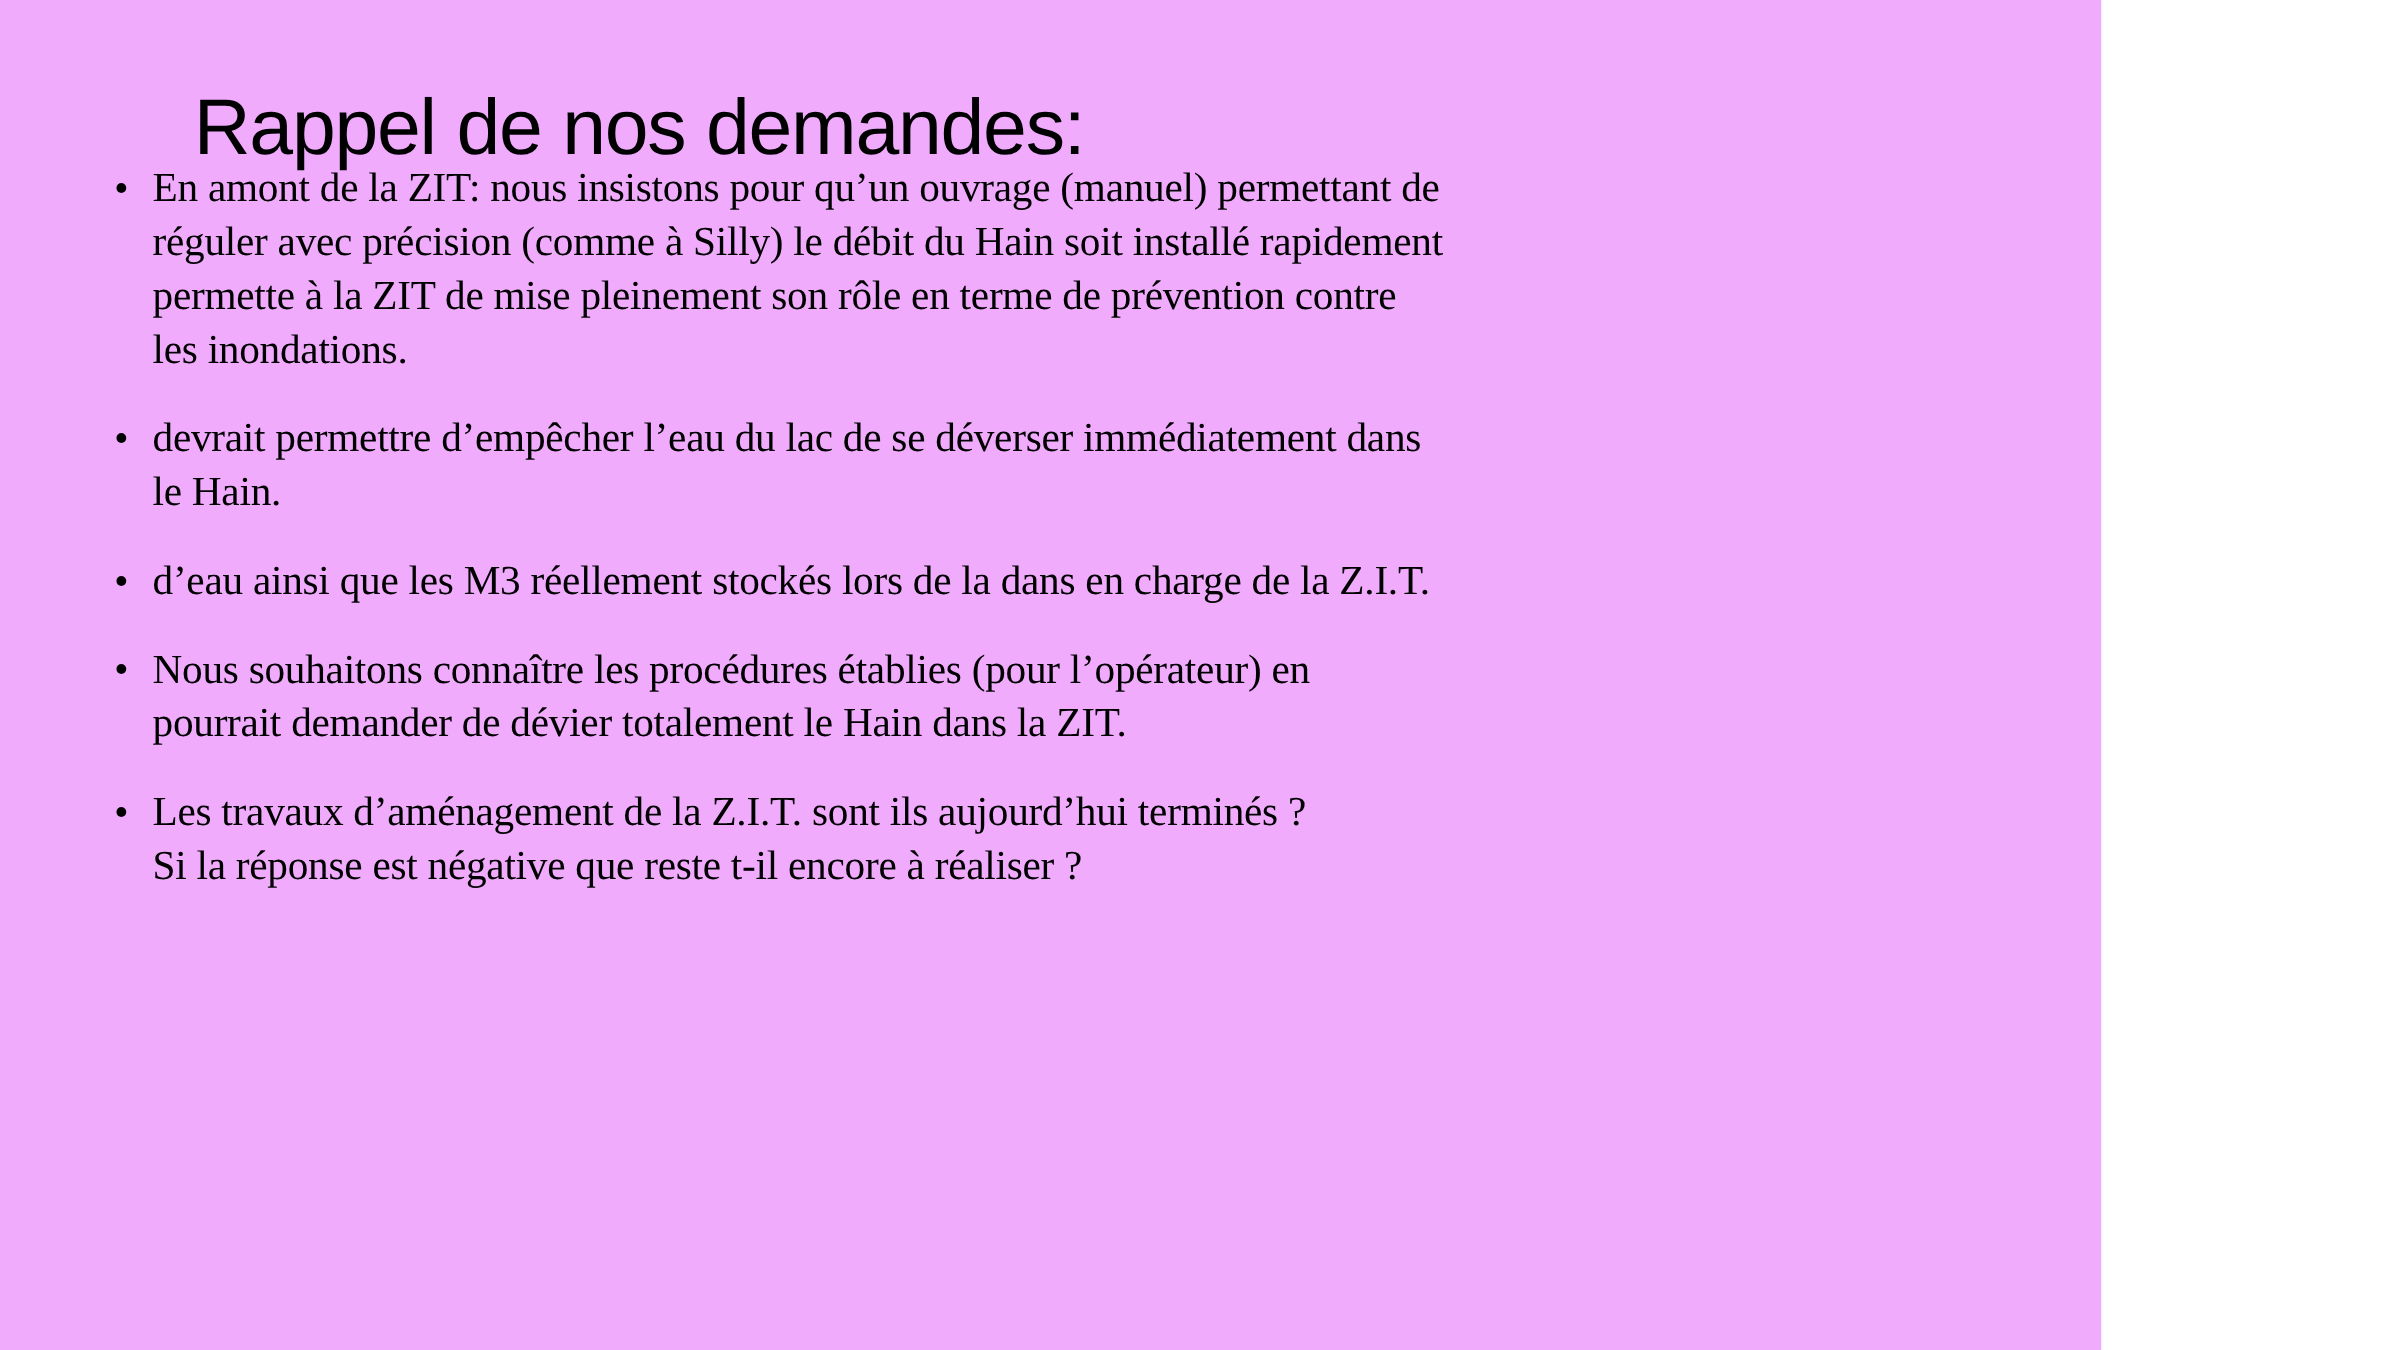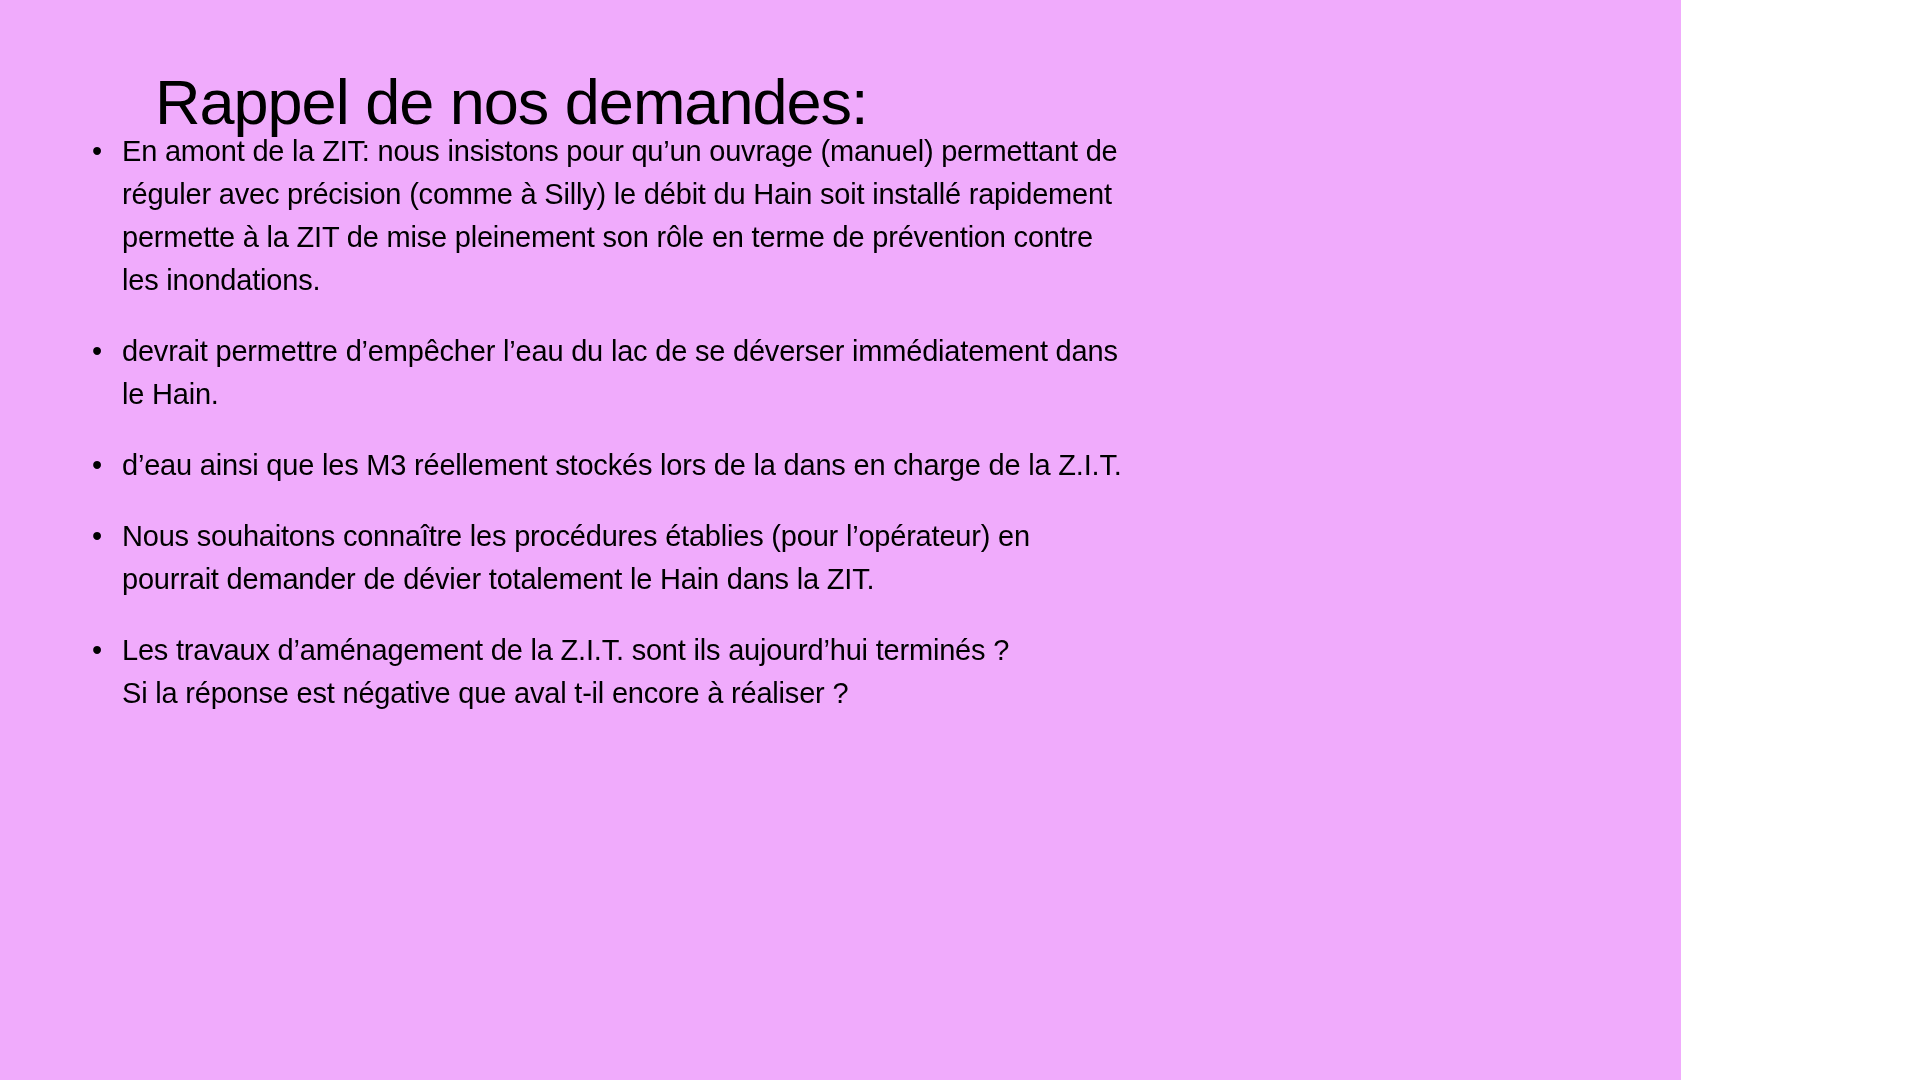--- a/index.html
+++ b/index.html
@@ -44,24 +44,25 @@
   .marker {
     flex: 0 0 30px;
     width: 30px;
     font-size: 29px;
     line-height: 43px;
   }
   .lines {
     flex: 1 1 auto;
   }
   .line {
-    font-size: 29px;
+    font-size: 33px;
     line-height: 43px;
     white-space: pre-wrap;
     letter-spacing: -0.2px;
+    font-family: Liberation Serif, serif;
   }
 </style>
 </head>
 <body>
 
 <div class="slide">
 
   <h1 class="slide-title">Rappel de nos demandes:</h1>
 
   <div class="content">
@@ -96,18 +97,18 @@
       <div class="lines">
         <div class="line">Nous souhaitons connaître les procédures établies (pour l’opérateur) en</div>
         <div class="line">pourrait demander de dévier totalement le Hain dans la ZIT.</div>
       </div>
     </div>
 
     <div class="bullet">
       <span class="marker">•</span>
       <div class="lines">
         <div class="line">Les travaux d’aménagement de la Z.I.T. sont ils aujourd’hui terminés ?</div>
-        <div class="line">Si la réponse est négative que aval t-il encore à réaliser ?</div>
+        <div class="line">Si la réponse est négative que reste t-il encore à réaliser ?</div>
       </div>
     </div>
 
   </div>
 </div>
 
 </body></html>

